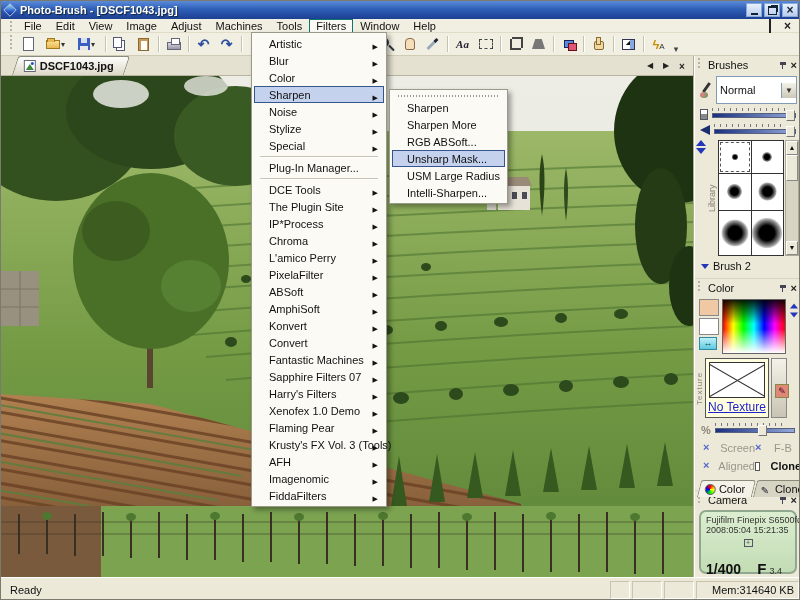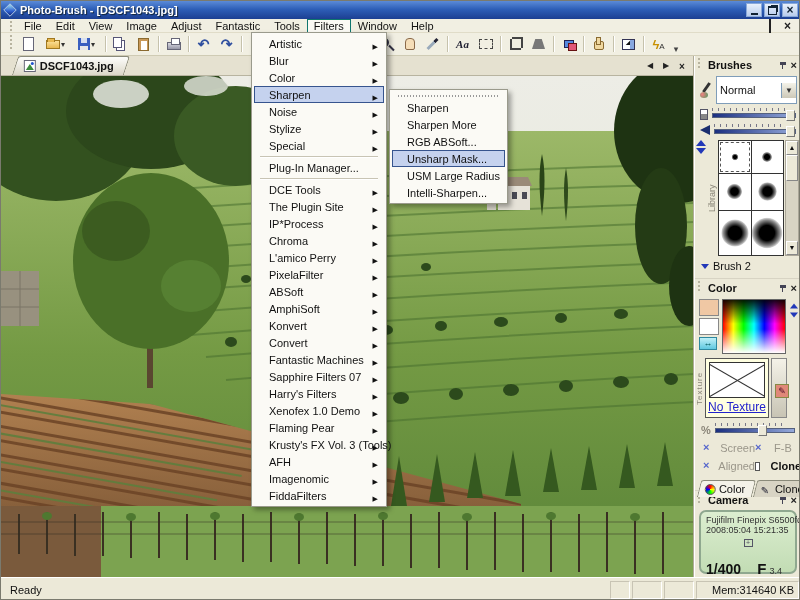--- a/index.html
+++ b/index.html
@@ -111,21 +111,21 @@
   .menu-item.separator::before { content:""; width:92%; margin:0 auto; height:1px; background:#C8C4B4; box-shadow:0 1px 0 #fff; }
   .mi-arrow { position:absolute; right:5px; top:3px; }
   .menu-item.has-submenu .mi-arrow::before { content:"\25B6"; font-size:7px; color:#111; }
   .tear-strip { height:7px; display:flex; align-items:center; justify-content:center; }
   .tear-strip::before { content:""; width:90%; height:2px; background:repeating-linear-gradient(90deg,#999 0 1px,transparent 1px 3px); }
 
   
   #rightpanel { position:absolute; left:693px; top:55px; width:107px; height:521px; background:#ECE9D8; border-left:1px solid #fff; box-shadow:-1px 0 0 #B0AC98; }
   .panel-header { height:18px; display:flex; align-items:center; padding:0 4px 0 2px; gap:3px; }
   .panel-header .grip { height:12px; }
-  .panel-title { font-weight:bold; font-size:11px; flex:1; }
+  .panel-title { font-weight:normal; font-size:11px; flex:1; }
   .pin-icon { width:9px; height:9px; position:relative; }
   .pin-icon::before { content:""; position:absolute; left:1px; top:1px; width:6px; height:3px; background:#445; }
   .pin-icon::after { content:""; position:absolute; left:3px; top:4px; width:1px; height:4px; background:#445; }
   .close-icon::before { content:"\00D7"; font-size:11px; font-weight:bold; color:#222; }
 
   
   #brushes-panel { height:222px; }
   .brush-mode-row { display:flex; align-items:center; gap:3px; padding:2px 4px; }
   .brush-tool-icon { width:14px; height:16px; position:relative; }
   .brush-tool-icon::before { content:""; position:absolute; left:6px; top:0; width:3px; height:11px; background:#333; transform:rotate(35deg); }
@@ -246,21 +246,21 @@
 
   <div id="menubar">
     <span class="grip"></span>
     <span style="display:flex;">
 
     <span class="mb-item">File</span>
         <span class="mb-item">Edit</span>
         <span class="mb-item">View</span>
         <span class="mb-item">Image</span>
         <span class="mb-item">Adjust</span>
-        <span class="mb-item">Fantastic</span>
+        <span class="mb-item">Machines</span>
         <span class="mb-item">Tools</span>
         <span class="mb-item active">Filters</span>
         <span class="mb-item">Window</span>
         <span class="mb-item">Help</span>
       </span>
     <span class="mdi-btns">
       <span class="mdi-btn">
           <span class="glyph-min2"></span>
         </span>
       <span class="mdi-btn">

